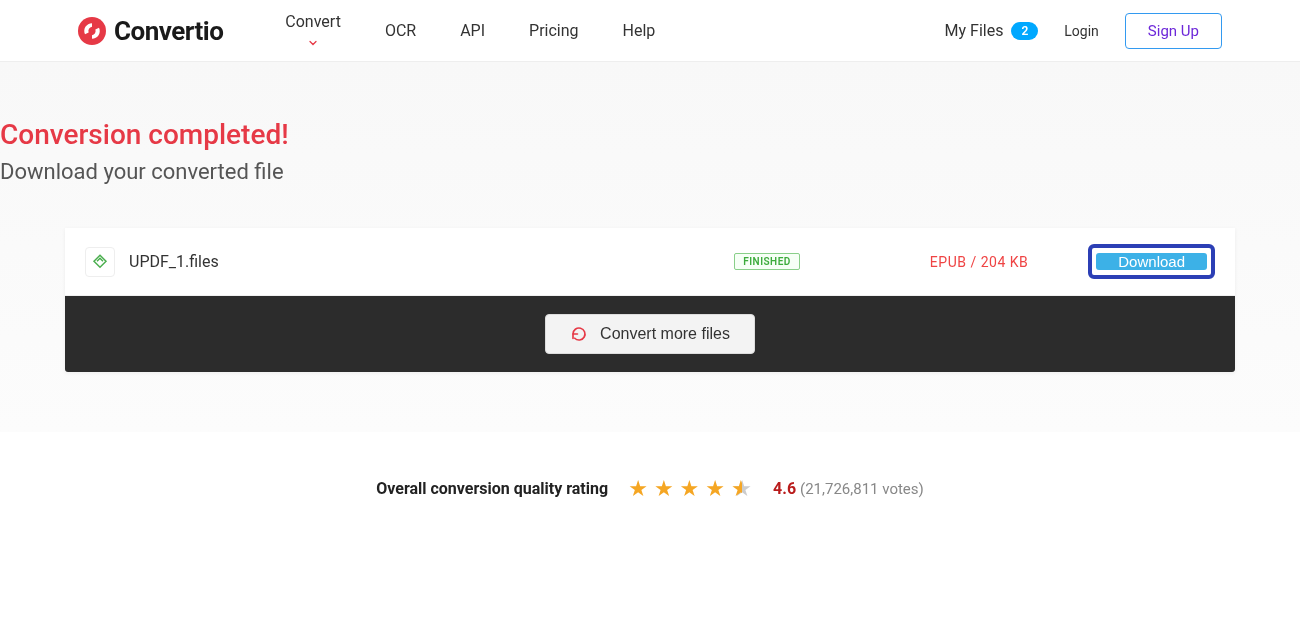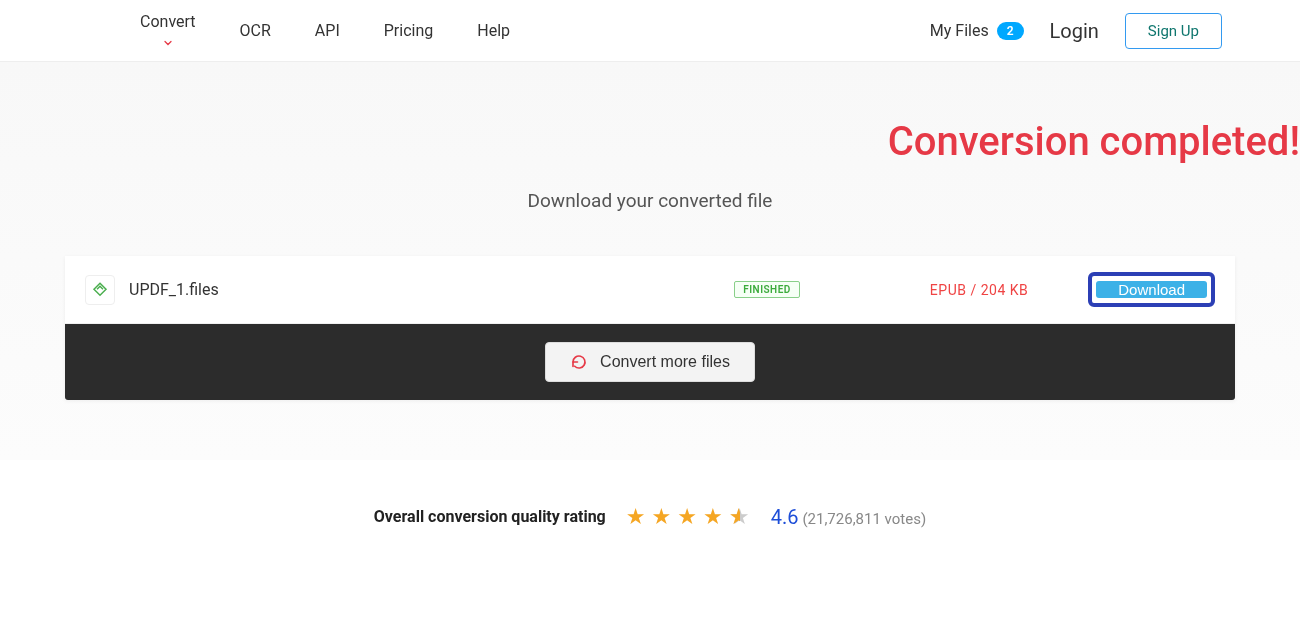--- a/index.html
+++ b/index.html
@@ -9,27 +9,27 @@
     .header { display: flex; align-items: center; justify-content: space-between; padding: 12px 78px; border-bottom: 1px solid #eee; background: #fff; }
     .header-left { display: flex; align-items: center; }
     .logo { display: flex; align-items: center; gap: 8px; }
     .logo-text { font-size: 26px; font-weight: 700; color: #1a1a1a; letter-spacing: -0.5px; }
     .nav { display: flex; align-items: center; gap: 44px; margin-left: 62px; }
     .nav-item { font-size: 16px; color: #333; text-decoration: none; display: flex; align-items: center; gap: 6px; cursor: pointer; flex-direction: column; }
     .chevron-down { color: #e63946; }
     .header-right { display: flex; align-items: center; gap: 26px; }
     .my-files { display: flex; align-items: center; gap: 8px; cursor: pointer; font-size: 16px; color: #333; }
     .badge { background: #00a8ff; color: #fff; font-size: 12px; font-weight: 600; padding: 2px 10px; border-radius: 10px; }
-    .login-link { font-size: 20px; color: #333; cursor: pointer; text-align: right; }
-    .signup-btn { font-size: 15px; color: #0f766e; border: 1px solid #339af0; padding: 8px 22px; border-radius: 4px; cursor: pointer; background: #fff; }
+    .login-link { font-size: 14px; color: #333; cursor: pointer; text-align: right; }
+    .signup-btn { font-size: 15px; color: #6d28d9; border: 1px solid #339af0; padding: 8px 22px; border-radius: 4px; cursor: pointer; background: #fff; }
     
     
     .main-area { background: linear-gradient(to bottom, #f8f8f8, #fcfcfc); padding-top: 56px; padding-bottom: 60px; }
-    .title { text-align: right; font-size: 40px; font-weight: 500; color: #e63946; }
-    .subtitle { text-align: center; font-size: 19px; color: #555; margin-top: 24px; }
+    .title { text-align: left; font-size: 28px; font-weight: 500; color: #e63946; }
+    .subtitle { font-size: 22px; color: #555; margin-top: 8px; }
     
     .card { width: 1170px; margin: 44px auto 0; background: #fff; box-shadow: 0 1px 4px rgba(0,0,0,0.06); }
     
     .file-row { display: flex; align-items: center; padding: 16px 20px; border-bottom: 1px solid #f0f0f0; }
     .file-icon-wrap { width: 30px; height: 30px; border: 1px solid #eee; border-radius: 4px; display: flex; align-items: center; justify-content: center; margin-right: 14px; }
     .file-name { font-size: 16px; color: #333; flex: 0 0 auto; }
     .spacer-a { flex: 1; }
     .status-badge { font-size: 10px; font-weight: 600; color: #3cab3c; border: 1px solid #89cf89; padding: 2px 8px; border-radius: 2px; background: #f6fff6; text-transform: uppercase; letter-spacing: 0.5px; }
     .spacer-b { flex: 0 0 130px; }
     .file-meta { font-size: 14px; color: #ef4444; text-transform: uppercase; letter-spacing: 0.5px; }
@@ -44,28 +44,36 @@
     
     
     .rating-section { background: #fff; padding: 44px 0 20px; text-align: center; }
     .rating-row { display: flex; justify-content: center; align-items: center; gap: 20px; }
     .rating-label { font-size: 16px; font-weight: 700; color: #222; }
     .stars { display: flex; gap: 6px; }
     .star-full { color: #f5a623; font-size: 22px; }
     .star-half { position: relative; display: inline-block; font-size: 22px; width: 22px; }
     .star-half .bg { color: #ccc; }
     .star-half .fg { color: #f5a623; position: absolute; left: 0; top: 0; width: 50%; overflow: hidden; }
-    .rating-value { font-size: 20px; font-weight: 400; color: #1d4ed8; }
+    .rating-value { font-size: 16px; font-weight: 700; color: #b91c1c; }
     .rating-votes { font-size: 15px; color: #888; }
   </style>
 </head>
 <body>
 
 <header class="header">
   <div class="header-left">
+    <a class="logo">
+      <svg width="28" height="28" viewBox="0 0 100 100">
+        <circle cx="50" cy="50" r="50" fill="#e63946"></circle>
+        <path d="M50 22 A28 28 0 0 0 25 62 L38 55 A15 15 0 0 1 50 35 Z" fill="#fff"></path>
+        <path d="M50 78 A28 28 0 0 0 75 38 L62 45 A15 15 0 0 1 50 65 Z" fill="#fff"></path>
+      </svg>
+      <span class="logo-text">Convertio</span>
+    </a>
     <nav class="nav">
       <a class="nav-item">
         <span>Convert</span>
         <svg class="chevron-down" width="12" height="12" viewBox="0 0 24 24">
           <path d="M6 9l6 6 6-6" stroke="#e63946" stroke-width="2.5" fill="none" stroke-linecap="round"></path>
         </svg>
       </a>
       <a class="nav-item">OCR</a>
       <a class="nav-item">API</a>
       <a class="nav-item">Pricing</a>

